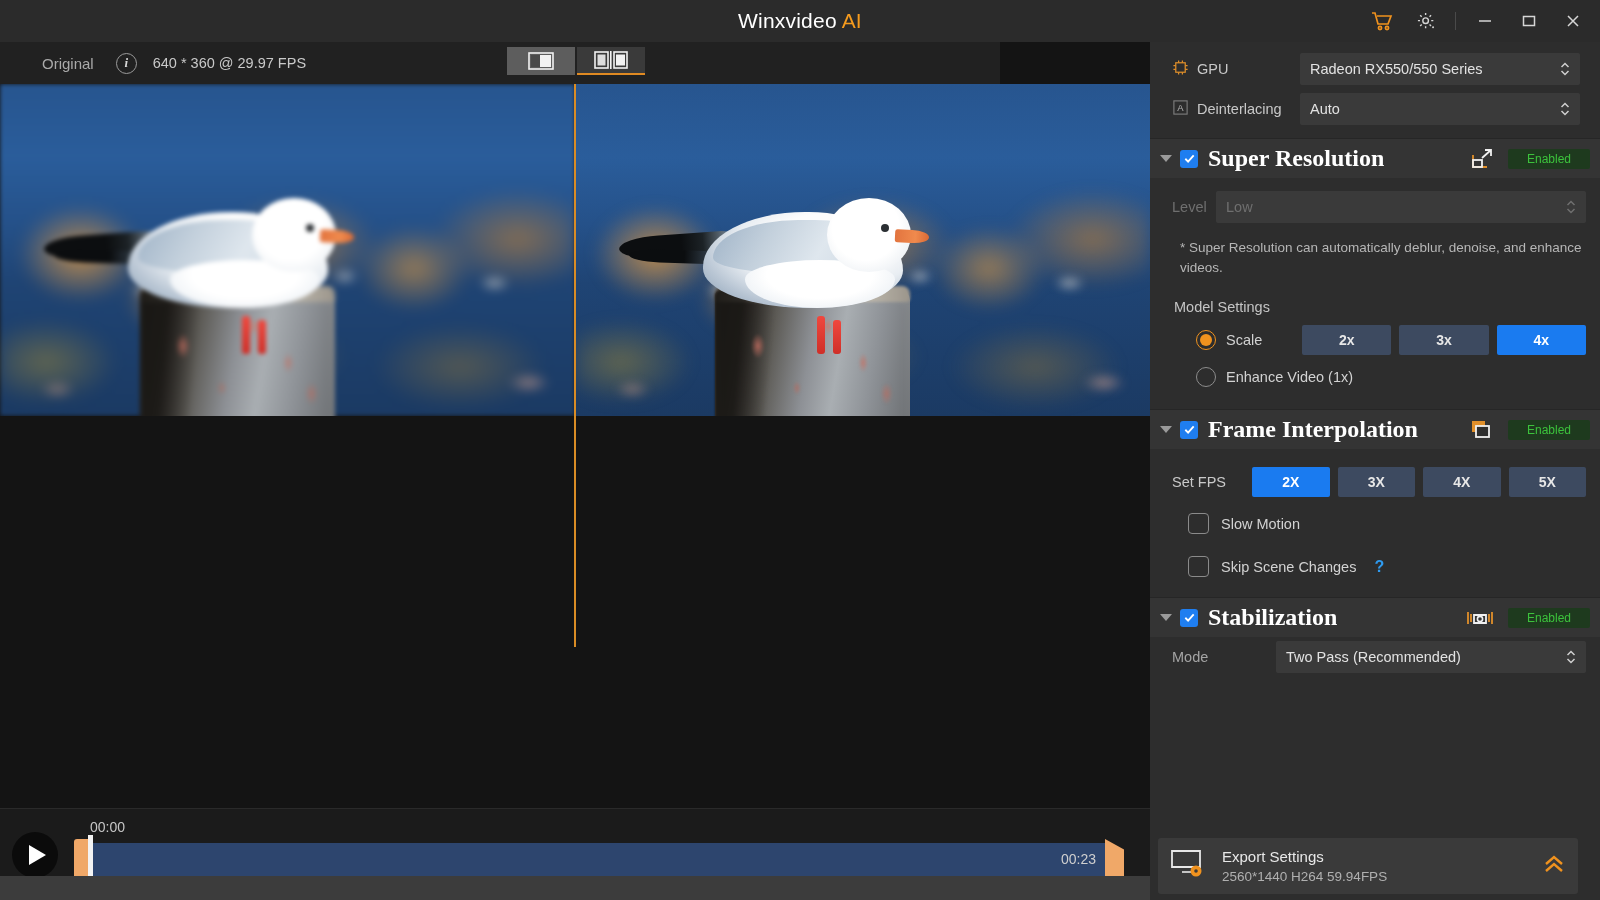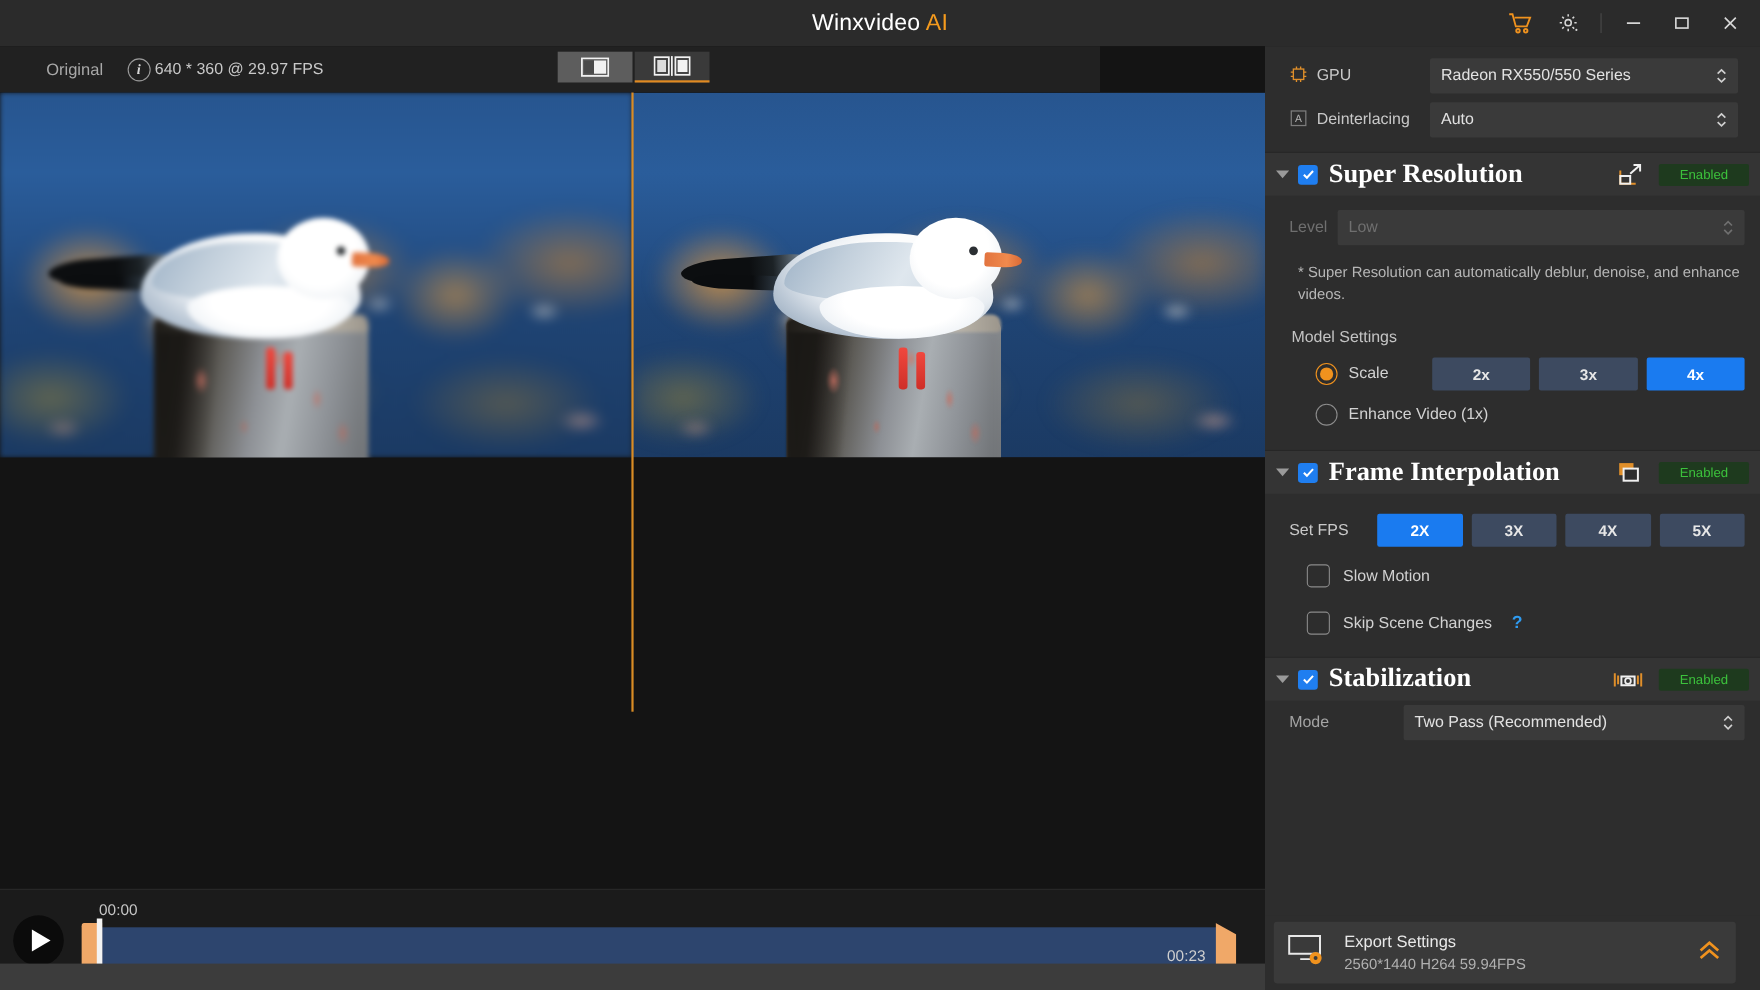--- a/index.html
+++ b/index.html
@@ -71,21 +71,21 @@
   }
   .info-ico {
     width: 21px; height: 21px; border-radius: 50%;
     border: 1.4px solid #9b9b9b;
     color: #d8d8d8; font-size: 13px; font-style: italic;
     font-family: "Liberation Serif", serif;
     display: flex; align-items: center; justify-content: center;
     margin-left: 22px; font-weight: bold;
   }
   .pb-srcinfo {
-    color: #c9c9c9; font-size: 14.5px; margin-left: 4px;
+    color: #c9c9c9; font-size: 14.5px; margin-left: 16px;
   }
   .viewtoggle {
     position: absolute; left: 507px; top: 5px;
     display: flex;
   }
   .vt {
     width: 68px; height: 28px;
     display: flex; align-items: center; justify-content: center;
     background: #5d5d5d;
   }
@@ -273,21 +273,21 @@
   }
   .t-start {
     position: absolute; left: 10px; top: 10px;
     color: #c6c6c6; font-size: 14px;
   }
   .track {
     position: absolute; left: 10px; right: 10px; top: 34px; height: 36px;
     background: #2d456e;
   }
   .t-end {
-    position: absolute; right: 22px; top: 52px;
+    position: absolute; right: 22px; top: 42px;
     color: #cfcfcf; font-size: 14px;
   }
   .handle {
     position: absolute; top: 30px;
     width: 19px; height: 44px;
     background: #f0a868;
   }
   .handle.left { left: -6px; border-radius: 3px 0 0 3px;
     clip-path: polygon(0 0, 100% 0, 100% 100%, 0 100%, 0 24%); }
   .handle.right { right: -6px;

